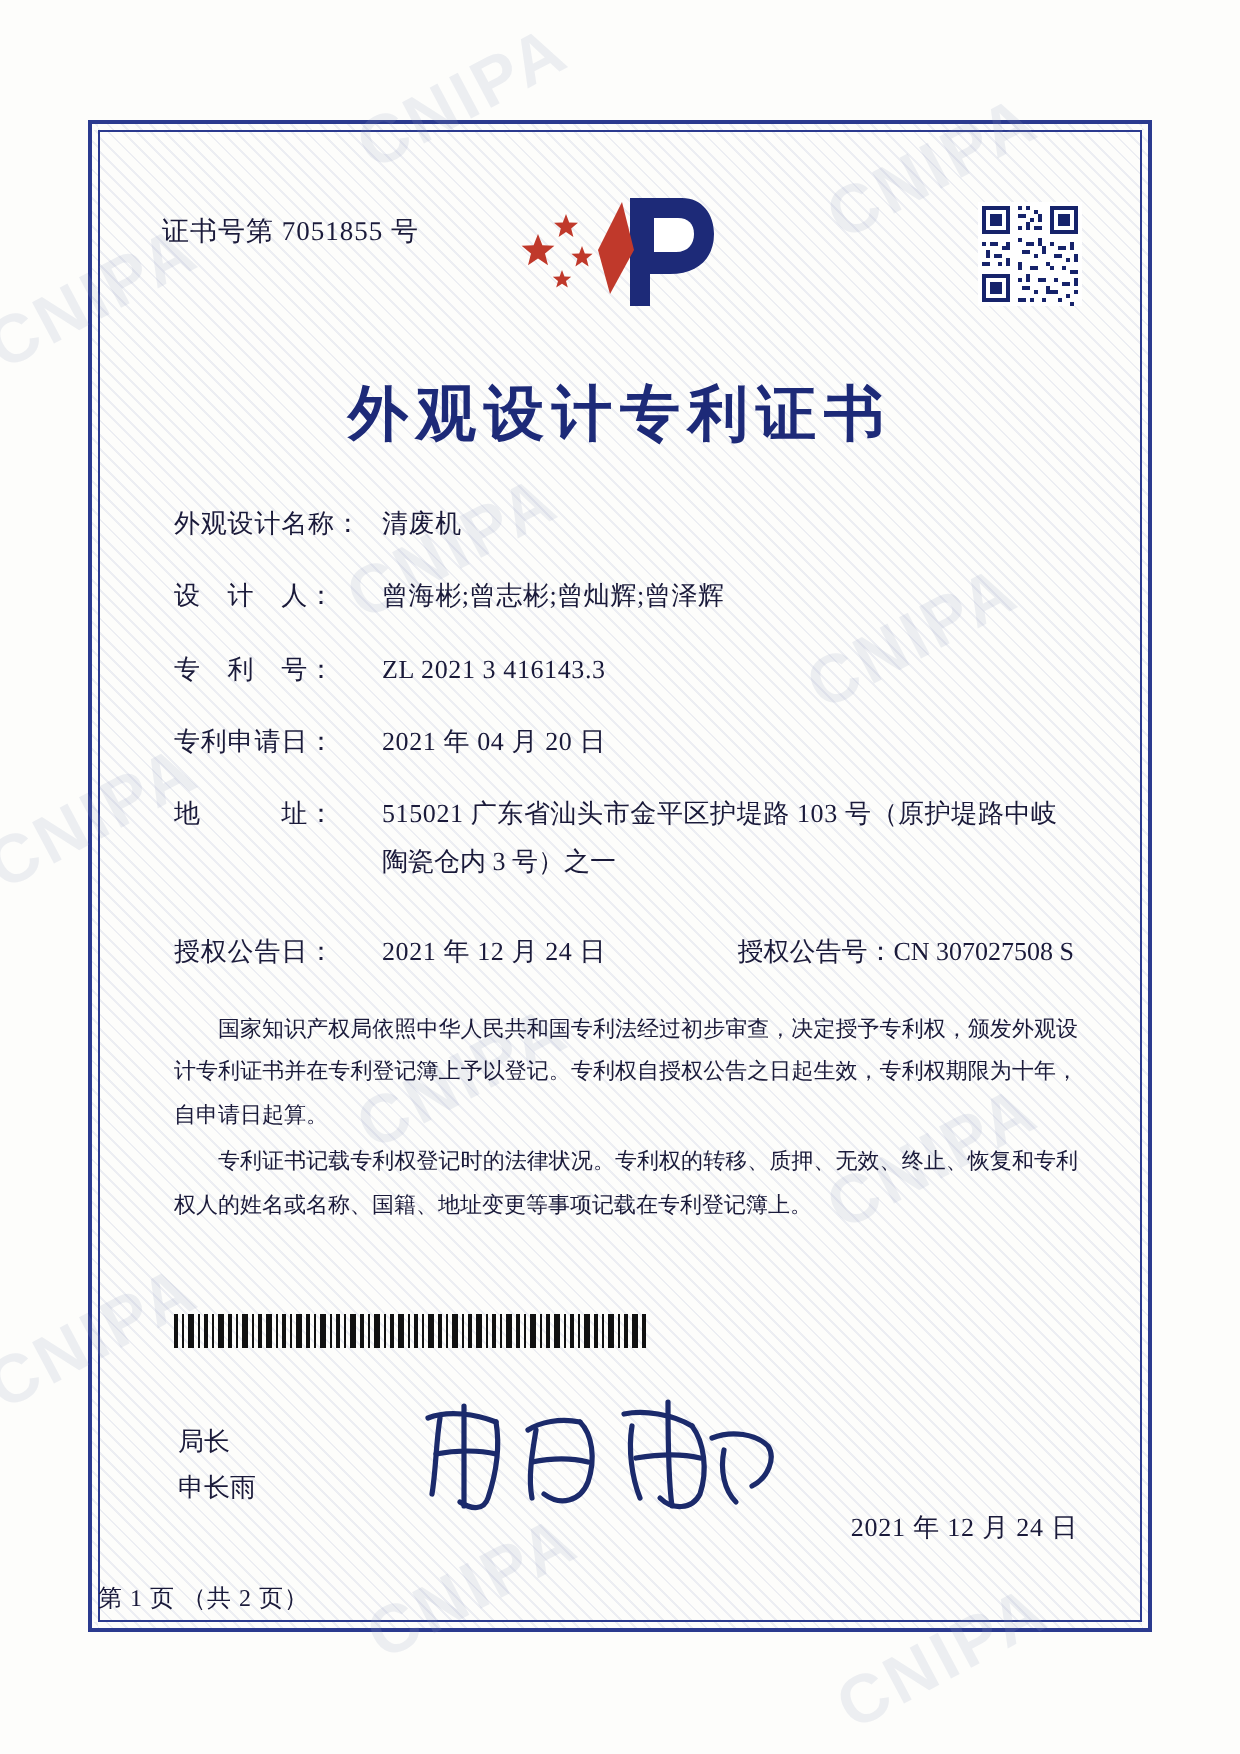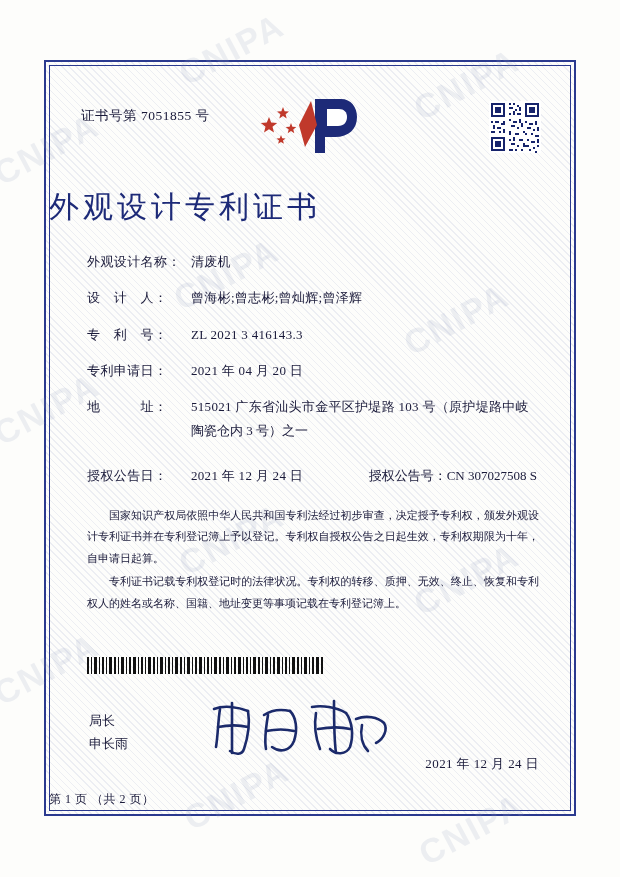--- a/index.html
+++ b/index.html
@@ -108,22 +108,23 @@
     position: absolute;
     right: 30px; top: 36px;
     width: 52px;
     height: 52px;
   }
 
   .title {
     position: absolute;
     left: 0; right: 0;
     top: 122px;
+    text-align: center;
     font-size: 30px;
-    font-weight: 400;
+    font-weight: 700;
     letter-spacing: 4px;
     color: #1d2a78;
     font-family: "Liberation Serif", "DejaVu Serif", serif;
   }
 
   
   .fields {
     position: absolute;
     left: 38px;
     top: 188px;

